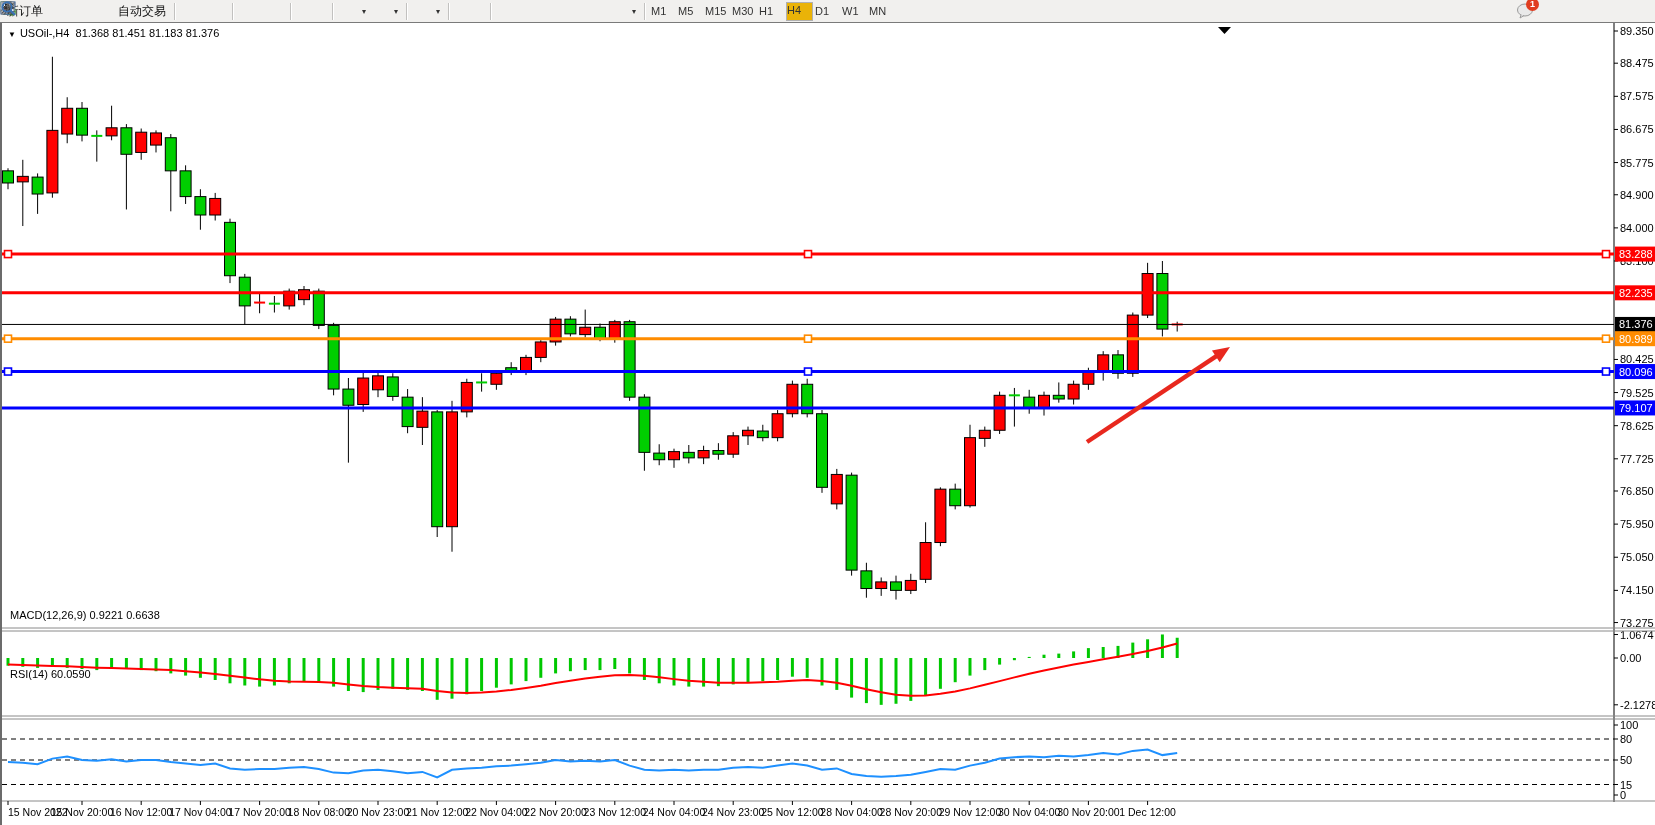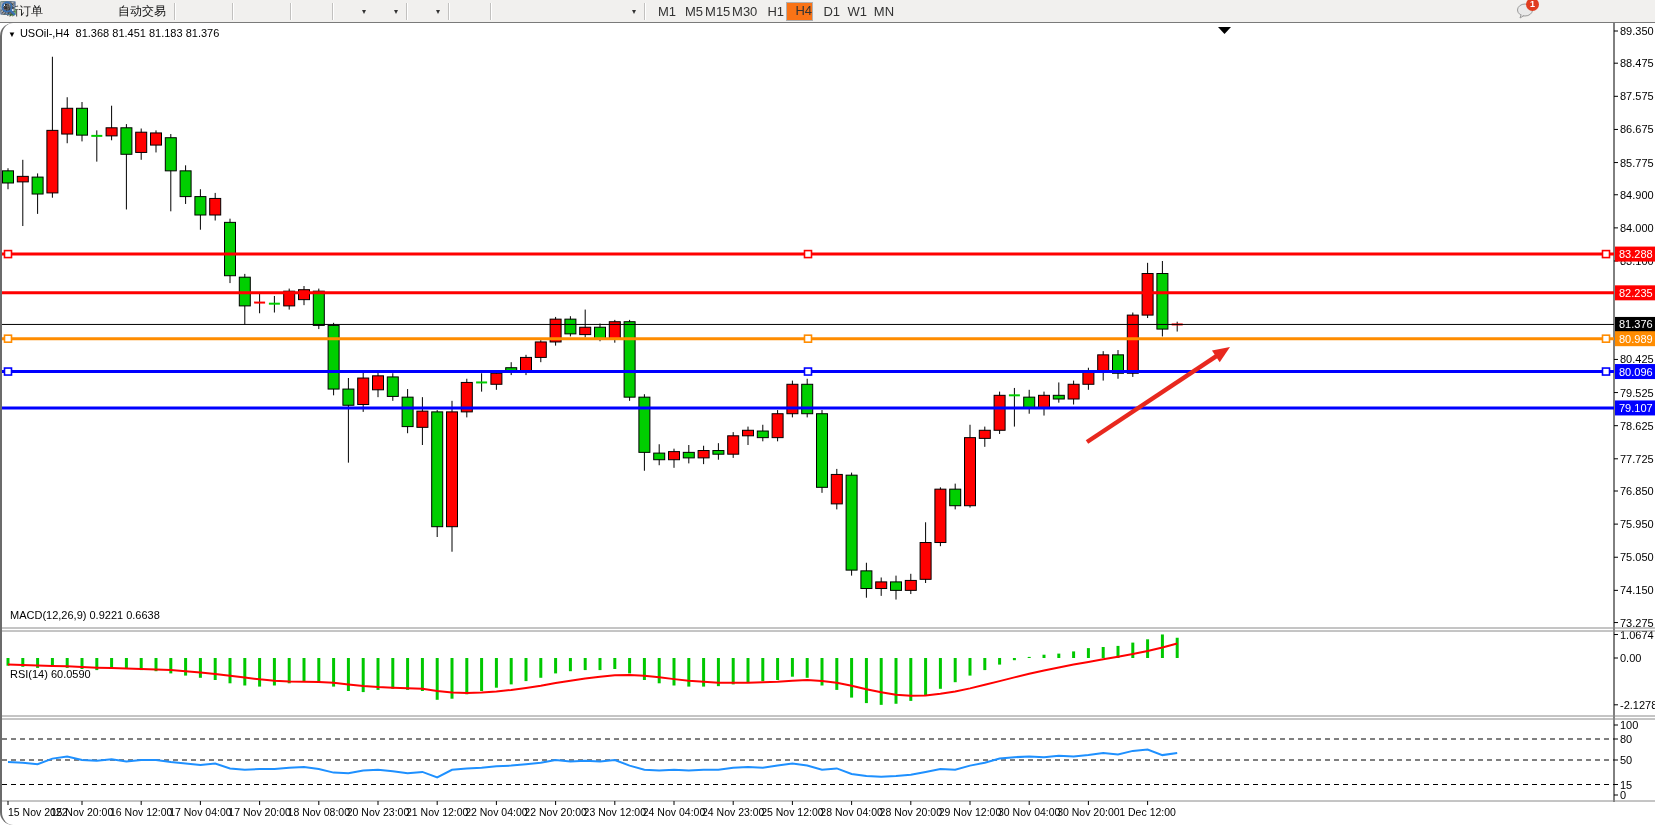--- a/index.html
+++ b/index.html
@@ -8,29 +8,29 @@
   
   .toolbar{position:absolute;top:0;left:0;width:1655px;height:23px;background:#f1f0ee;
            border-bottom:1px solid #7a7a7a;display:flex;align-items:center;padding:0 3px;
            box-sizing:border-box;font-size:12px;color:#111;}
   .tbtn{height:20px;display:flex;align-items:center;gap:3px;padding:0 4px;cursor:default;white-space:nowrap;}
   .ticon{width:16px;height:16px;display:inline-block;}
   .ticon svg{display:block;}
   .sep{width:1px;height:17px;background:#c2c1bf;border-right:1px solid #fff;margin:0 4px;}
   .caret{font-size:8px;color:#333;margin-left:1px;}
   .tf-group{display:flex;align-items:center;}
-  .tf{width:25px;text-align:right;font-size:13px;color:#333;height:17px;line-height:17px;margin:0 1px;}
-  .tf.active{background:#f97316;border:1px solid #b0b0b0;line-height:15px;}
+  .tf{width:25px;text-align:left;font-size:11px;color:#333;height:17px;line-height:17px;margin:0 1px;}
+  .tf.active{background:#eab308;border:1px solid #b0b0b0;line-height:15px;}
   .toolbar-right{margin-left:auto;display:flex;align-items:center;gap:10px;margin-right:120px;}
   .badge{position:absolute;top:-4px;right:-7px;background:#e03c1e;color:#fff;border-radius:50%;
          width:13px;height:13px;font-size:9px;line-height:13px;text-align:center;font-weight:bold;}
   .chat-wrap{position:relative;}
   
   .chart-win{position:absolute;top:23px;left:0;width:1655px;height:802px;background:#fff;
-             border-left:2px solid #6b6b6b;box-sizing:border-box;border-radius:13px;}
+             border-left:2px solid #6b6b6b;box-sizing:border-box;}
   .chart-title{position:absolute;top:4px;left:6px;font-size:11px;color:#000;z-index:5;}
   .chart-title .tri{font-size:8px;margin-right:4px;}
   .pane-label{position:absolute;left:8px;font-size:11px;color:#000;z-index:5;}
   #macd-label{top:586px;}
   #rsi-label{top:645px;}
   svg{position:absolute;top:0;left:0;}
 </style>
 </head>
 <body>
 

